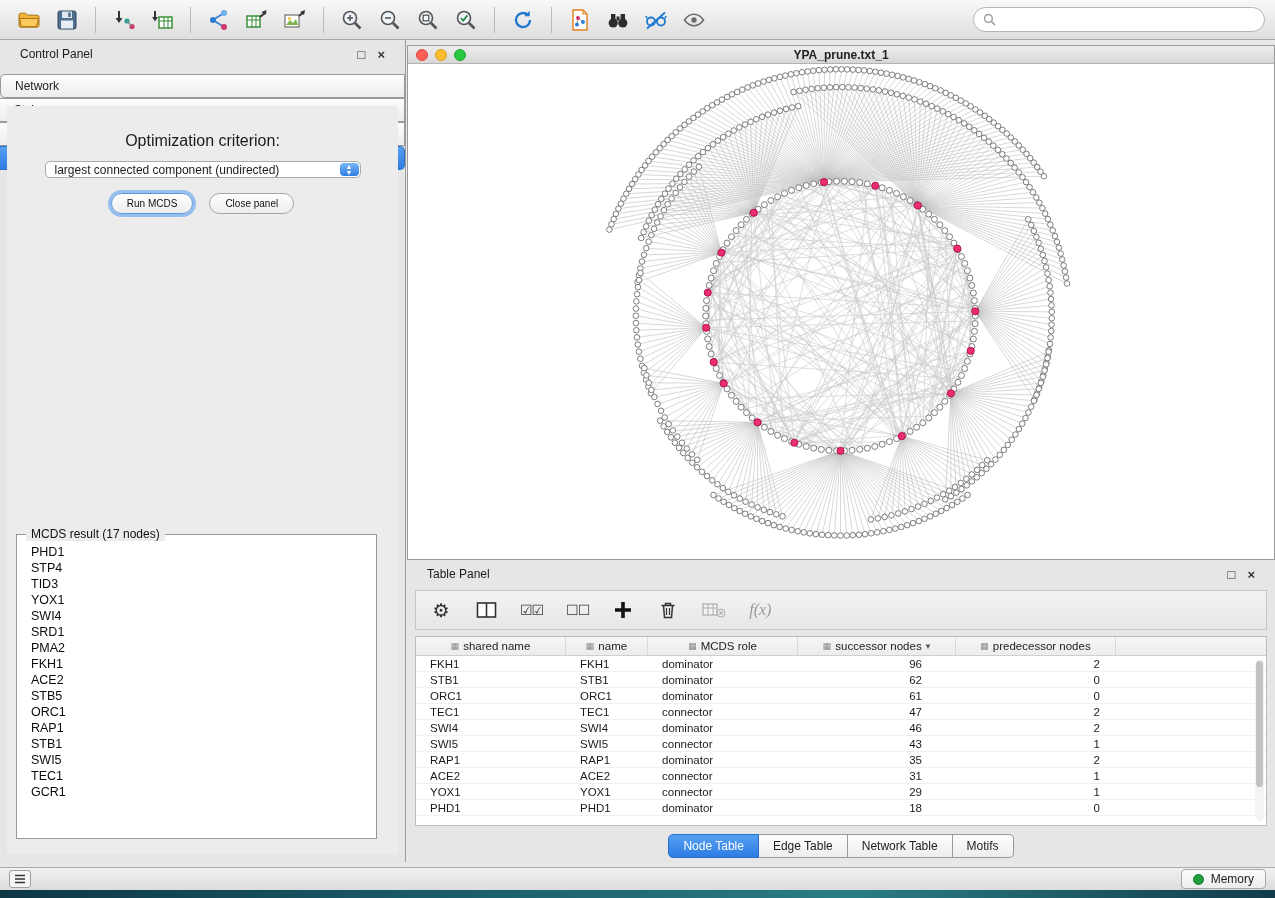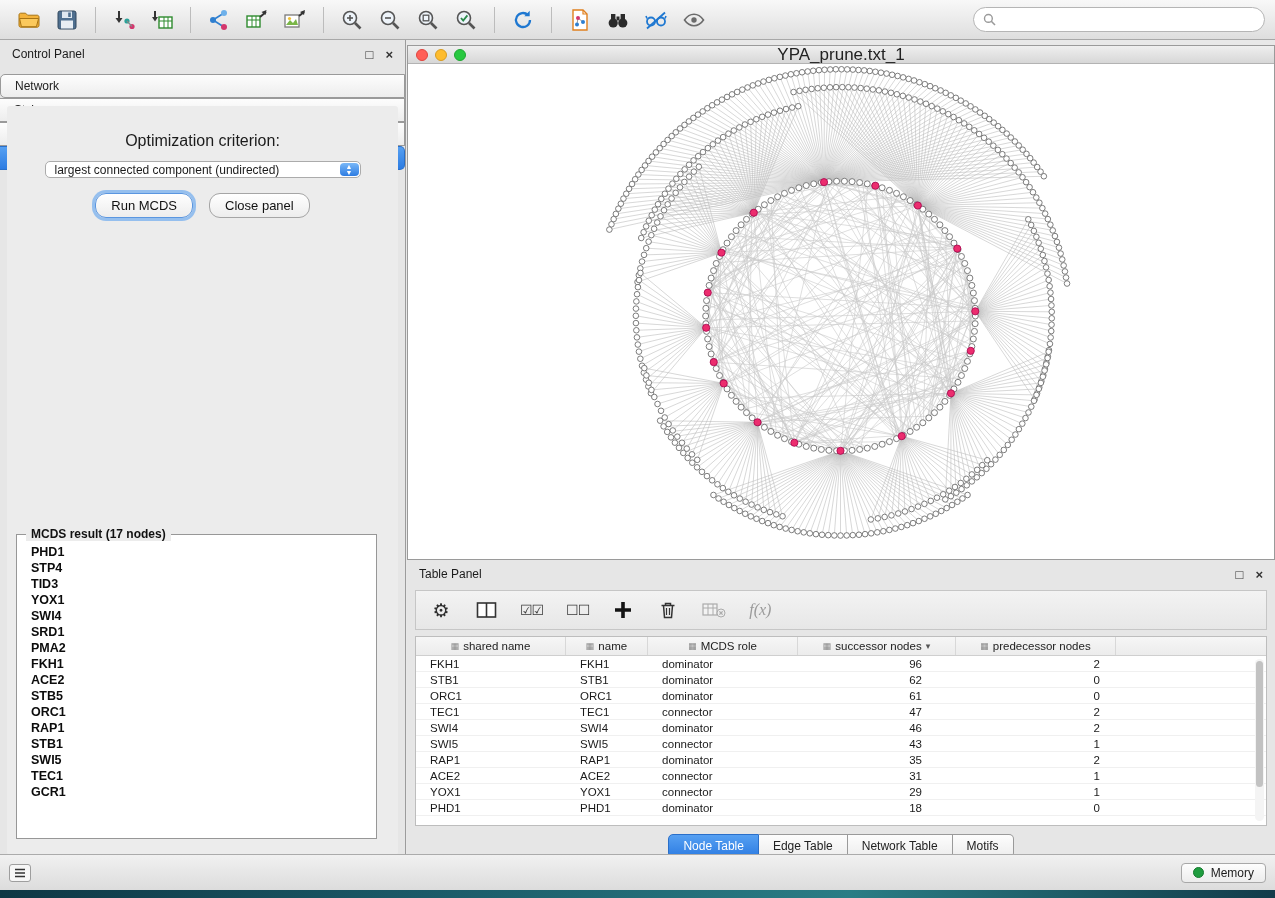--- a/index.html
+++ b/index.html
@@ -12,59 +12,59 @@
     display:flex; align-items:center; padding:0 10px; }
   .tb-btn { width:38px; height:32px; display:flex; align-items:center; justify-content:center; border-radius:4px; cursor:default; }
   .tb-btn svg { display:block; }
   .tb-sep { width:1px; height:26px; background:#bcbcbc; margin:0 9px; }
   .search-box { margin-left:auto; width:292px; height:25px; background:#fff; border:1px solid #b5b5b5;
     border-radius:13px; display:flex; align-items:center; padding:0 9px; gap:6px; color:#9a9a9a; }
 
   
   .control-panel { position:absolute; top:40px; left:0; width:406px; bottom:36px;
     background:#e6e6e6; border-right:1px solid #9c9c9c; }
-  .panel-head { height:28px; display:flex; align-items:center; padding:0 12px; gap:10px; }
+  .panel-head { height:28px; display:flex; align-items:center; padding:0 20px; gap:10px; }
   .panel-title { font-size:12px; color:#1b1b1b; }
   .win-ctl { margin-left:auto; display:flex; gap:12px; color:#333; }
   .win-ctl span { font-size:13px; line-height:13px; }
   .wc-close { font-weight:bold; font-size:15px; }
 
   .cp-tabs { display:flex; justify-content:center; margin-top:6px;flex-direction:column; }
   .seg-tab { padding:4px 14px; background:linear-gradient(#fdfdfd,#ededed); border:1px solid #9a9a9a;
     border-left:none; font-size:12px; color:#222; }
   .seg-tab:first-child { border-left:1px solid #9a9a9a; border-radius:5px 0 0 5px; }
   .seg-tab:last-child { border-radius:0 5px 5px 0; }
   .seg-tab.active { background:linear-gradient(#56a0f2,#2d7ce2); color:#fff; border-color:#2a6fc9; }
 
   .cp-body { position:absolute; top:66px; left:7px; right:7px; bottom:7px; background:#ececec; border-radius:3px; }
   .opt-label { text-align:center; margin-top:26px; font-size:16px; }
   .dropdown { margin:11px auto 0; width:316px; height:17px; background:#fff; border:1px solid #ababab;
     border-radius:5px; display:flex; align-items:center; padding-left:9px; position:relative; font-size:12px; }
   .dd-stepper { position:absolute; right:1px; top:1px; bottom:1px; width:19px; border-radius:4px;
     background:linear-gradient(#79b8f8,#2d7ce2); color:#fff; display:flex; flex-direction:column;
     align-items:center; justify-content:center; font-size:7px; line-height:6px; }
   .btn-row { display:flex; justify-content:center; gap:16px; margin-top:15px; }
-  .btn { padding:4px 15px; font-size:13px; background:linear-gradient(#ffffff,#ededed);
+  .btn { padding:4px 15px; font-size:10px; background:linear-gradient(#ffffff,#ededed);
     border:1px solid #a5a5a5; border-radius:11px; color:#111; }
   .btn.focused { box-shadow:0 0 0 3px rgba(92,162,240,.6); border-color:#5a96e0; }
 
   .result-box { position:absolute; left:9px; right:21px; top:428px; bottom:16px;
-    border:1px solid #979797; background:#fff;font-weight:bold; }
+    border:1px solid #979797; background:#fff; }
   .result-legend { position:absolute; top:-8px; left:9px; background:#ececec; padding:0 5px; font-size:12px; color:#111; }
   .result-list { padding:9px 14px; font-size:12.5px; line-height:16px; color:#0c0c0c; overflow:hidden; height:100%; }
 
   
   .right-area { position:absolute; top:40px; left:407px; right:0; bottom:36px; }
 
   .network-pane { position:absolute; top:5px; left:0; right:0; height:515px; background:#fff; border:1px solid #9a9a9a; }
   .net-titlebar { height:18px; background:linear-gradient(#efefef,#d7d7d7); border-bottom:1px solid #b3b3b3;
     position:relative; display:flex; align-items:center; justify-content:center; }
   .traffic { position:absolute; left:8px; top:3px; display:flex; gap:7px; }
   .light { width:12px; height:12px; border-radius:50%; }
-  .net-title { font-size:17px; font-weight:400; color:#222; }
+  .net-title { font-size:12px; font-weight:700; color:#222; }
   .net-canvas { width:100%; height:494px; background:#fff; }
 
   .table-panel { position:absolute; top:520px; left:0; right:0; bottom:0; background:#e6e6e6; }
   .tp-toolbar { margin:2px 8px 0; height:40px; background:linear-gradient(#f3f3f3,#e7e7e7);
     border:1px solid #c6c6c6; display:flex; align-items:center; gap:23px; padding:0 14px; }
   .tp-ic { display:flex; align-items:center; justify-content:center; min-width:22px; height:24px; color:#2e2e2e; }
   .tp-ic .glyph { font-size:19px; line-height:19px; }
   .tp-ic .checks { font-size:14px; letter-spacing:-1px; color:#3a3a3a; }
   .fx { font-family:"Liberation Serif", serif; font-style:italic; font-size:16px; color:#9a9a9a; }
 
@@ -79,21 +79,21 @@
   .tcell { overflow:hidden; white-space:nowrap; }
   .trow .c0, .trow .c1, .trow .c2 { padding-left:14px; }
   .trow .c3 { text-align:right; padding-right:34px; }
   .trow .c4 { text-align:right; padding-right:16px; }
   .vscroll { position:absolute; right:2px; top:22px; bottom:4px; width:9px; background:#f4f4f4; border-radius:5px; }
   .vthumb { position:absolute; top:2px; left:1px; width:7px; height:78%; background:#c2c2c2; border-radius:4px; }
 
   .tp-tabs { display:flex; justify-content:center; margin-top:8px; }
 
   
-  .statusbar { position:absolute; left:0; right:0; bottom:8px; height:36px;
+  .statusbar { position:absolute; left:0; right:0; bottom:8px; height:23px;
     background:linear-gradient(#f1f1f1,#dcdcdc); border-top:1px solid #ababab;
     display:flex; align-items:center; padding:0 9px; }
   .list-btn { width:22px; height:18px; border:1px solid #9e9e9e; border-radius:3px; background:#f6f6f6;
     display:flex; align-items:center; justify-content:center; }
   .memory-btn { margin-left:auto; display:flex; align-items:center; gap:7px; height:20px; padding:0 11px;
     background:linear-gradient(#fdfdfd,#ececec); border:1px solid #a8a8a8; border-radius:4px; font-size:12px; }
   .mem-dot { width:11px; height:11px; border-radius:50%; background:#1f9d3f; border:1px solid #157a2e; }
   .desktop-strip { position:absolute; left:0; right:0; bottom:0; height:8px;
     background:linear-gradient(90deg,#0e3744,#1a5a68,#2a7d85,#123c4a); }
 </style>

